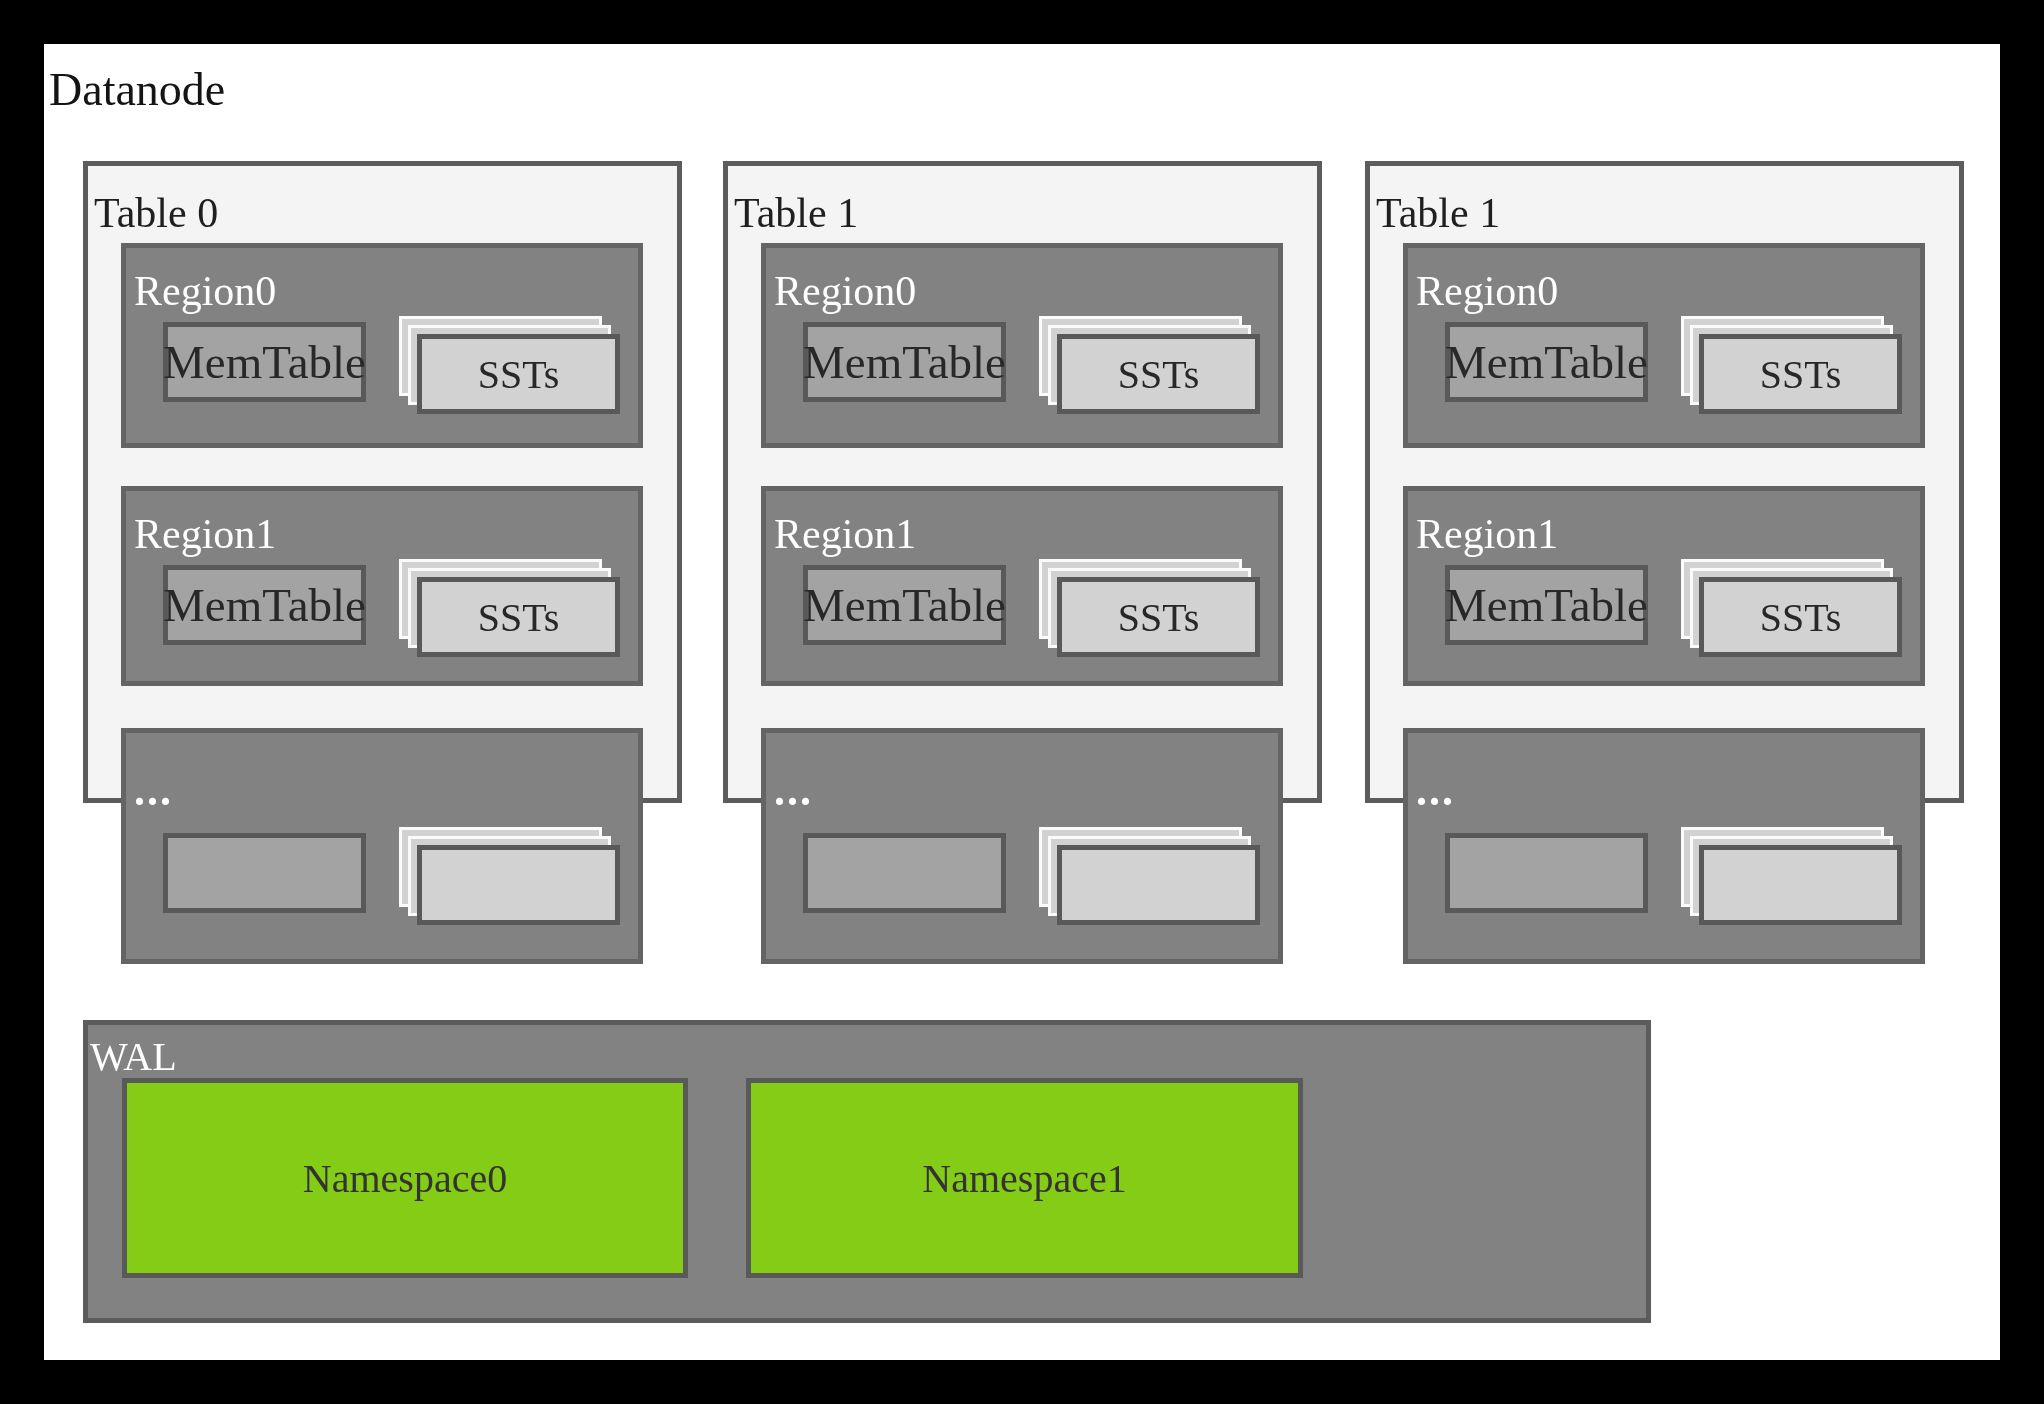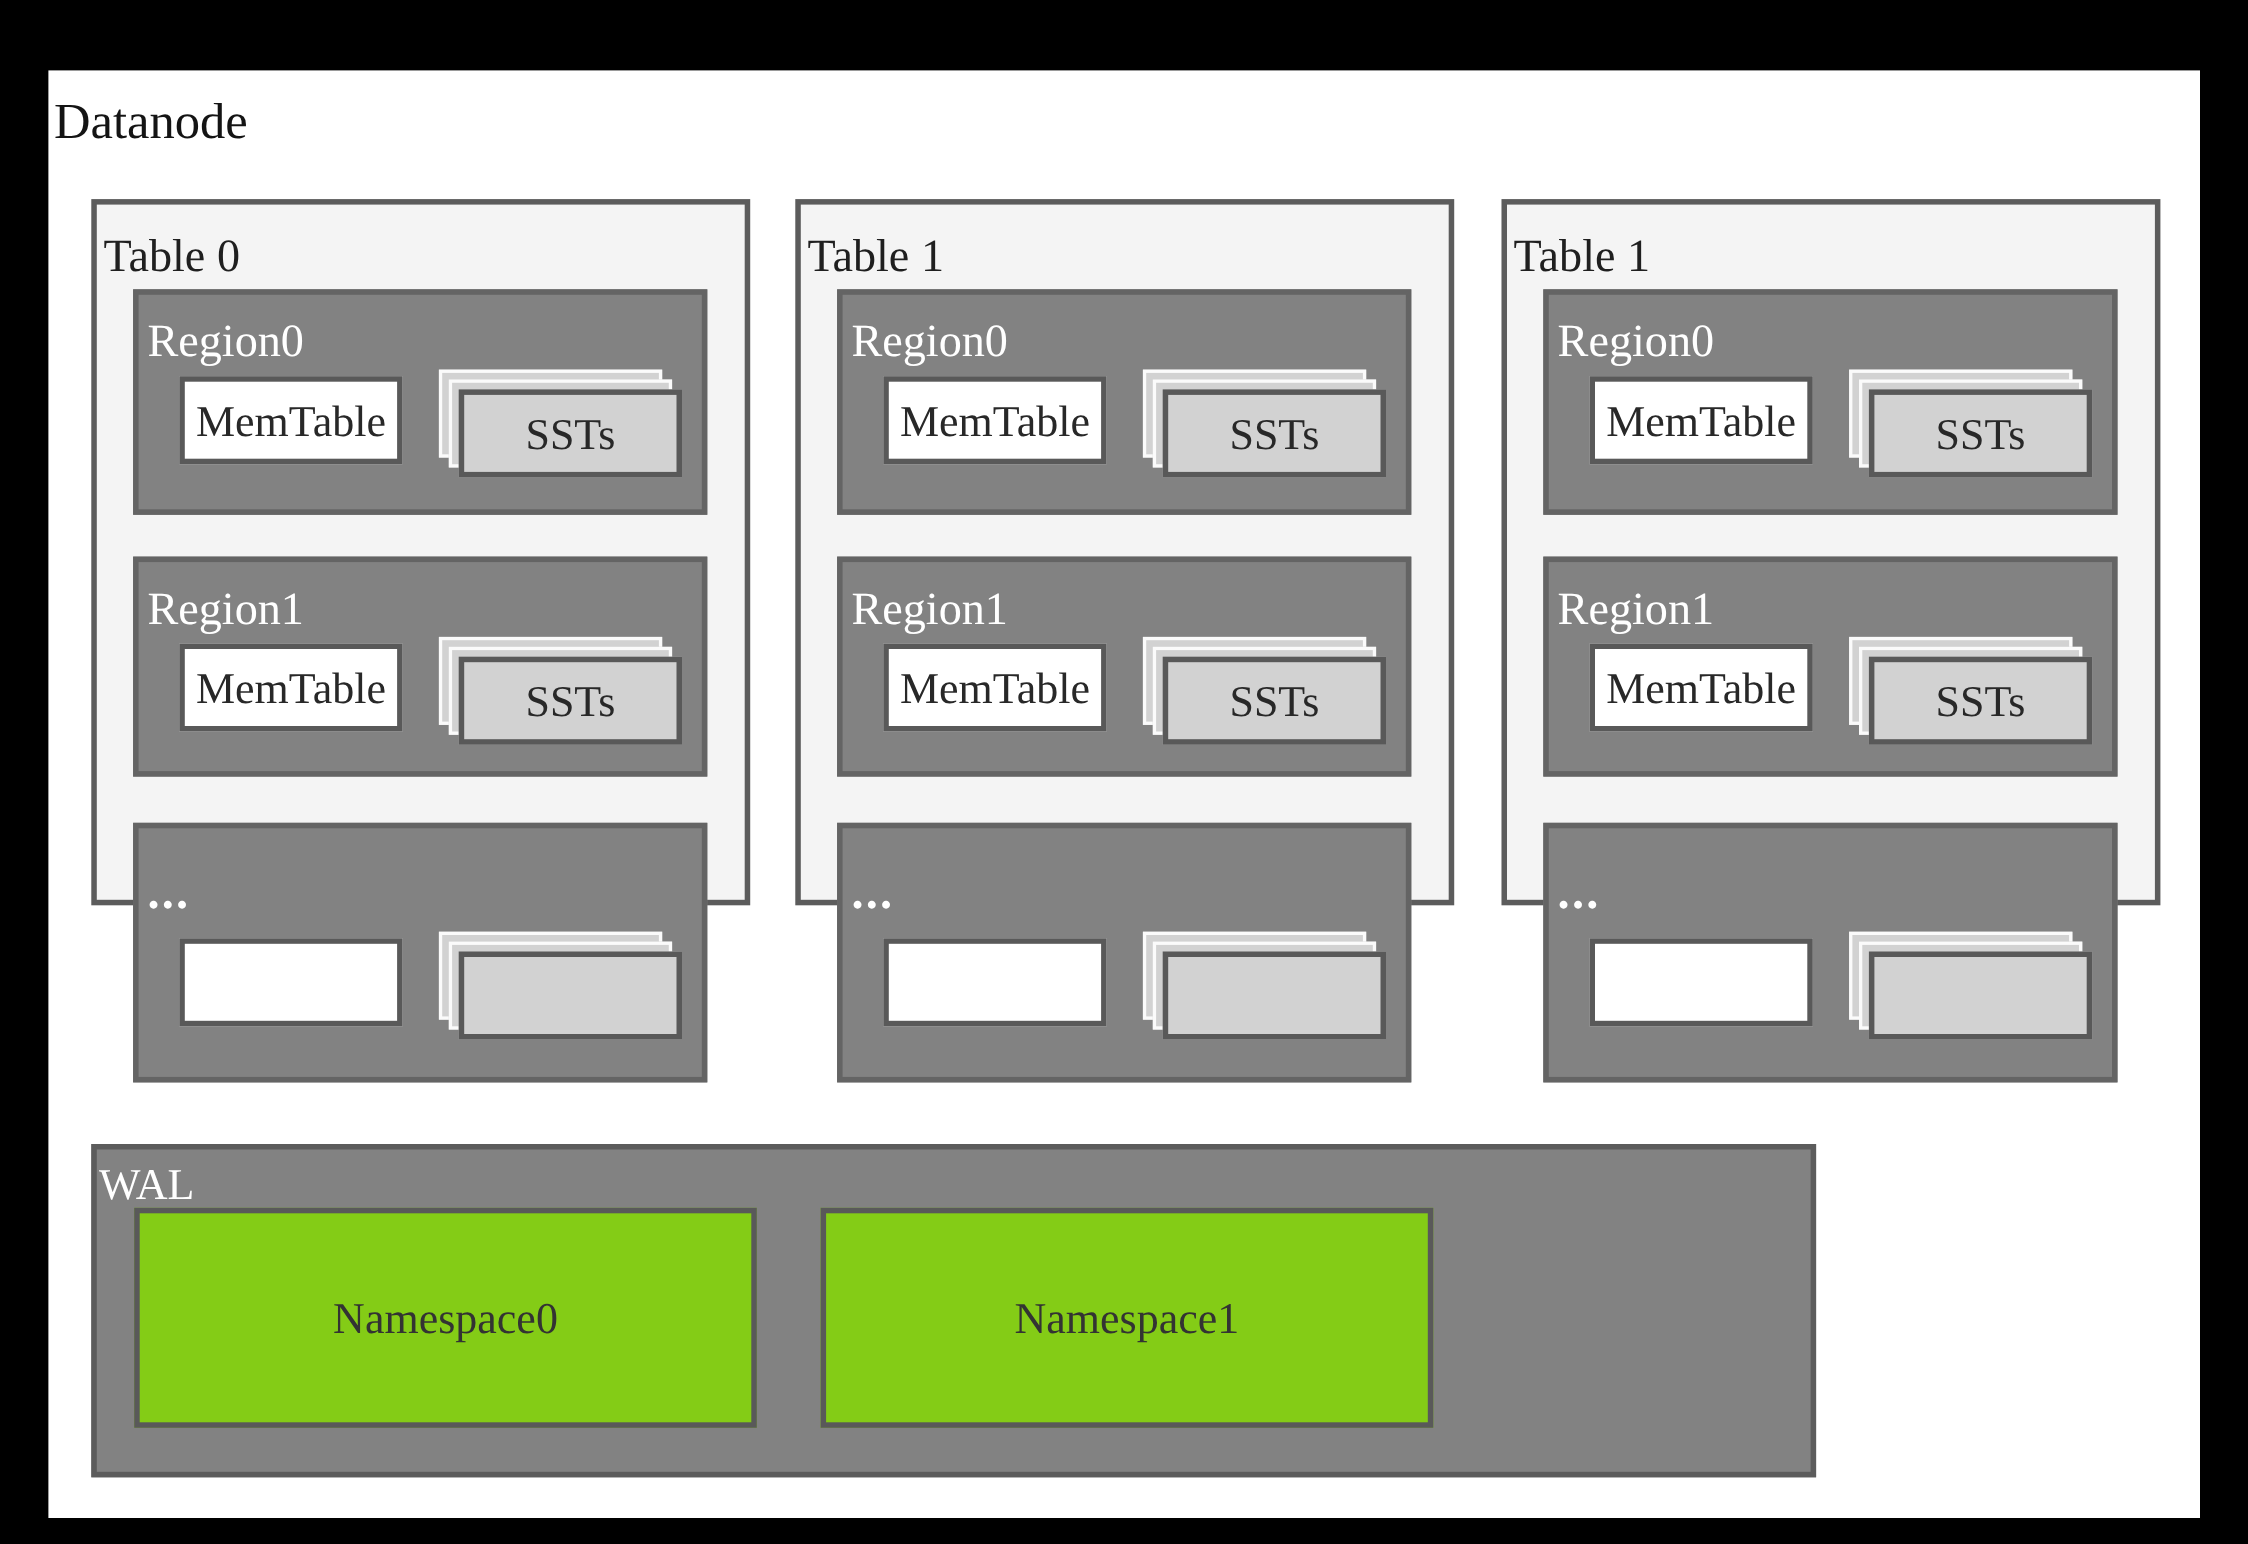--- a/index.html
+++ b/index.html
@@ -17,21 +17,20 @@
     height: 1404px;
     background: #000000;
   }
   .canvas {
     position: absolute;
     left: 44px;
     top: 44px;
     width: 1956px;
     height: 1316px;
     background: #ffffff;
-    margin-top: 20px;
   }
   .diagram-title {
     position: absolute;
     left: 5px;
     top: 20px;
     font-size: 46px;
     line-height: 1.15;
     color: #141414;
     white-space: nowrap;
   }
@@ -81,27 +80,27 @@
     font-size: 44px;
     font-weight: bold;
     letter-spacing: 2px;
   }
   .memtable-box {
     position: absolute;
     left: 37px;
     top: 74px;
     width: 203px;
     height: 80px;
-    background: #ffffff;
+    background: #a3a3a3;
     border: 5px solid #595959;
     box-sizing: border-box;
     display: flex;
     align-items: center;
     justify-content: center;
-    font-size: 40px;
+    font-size: 47px;
     color: #282828;
     white-space: nowrap;
   }
   .region--etc .memtable-box { top: 100px; }
   
   .sst-stack {
     position: absolute;
     left: 273px;
     top: 68px;
     width: 221px;

